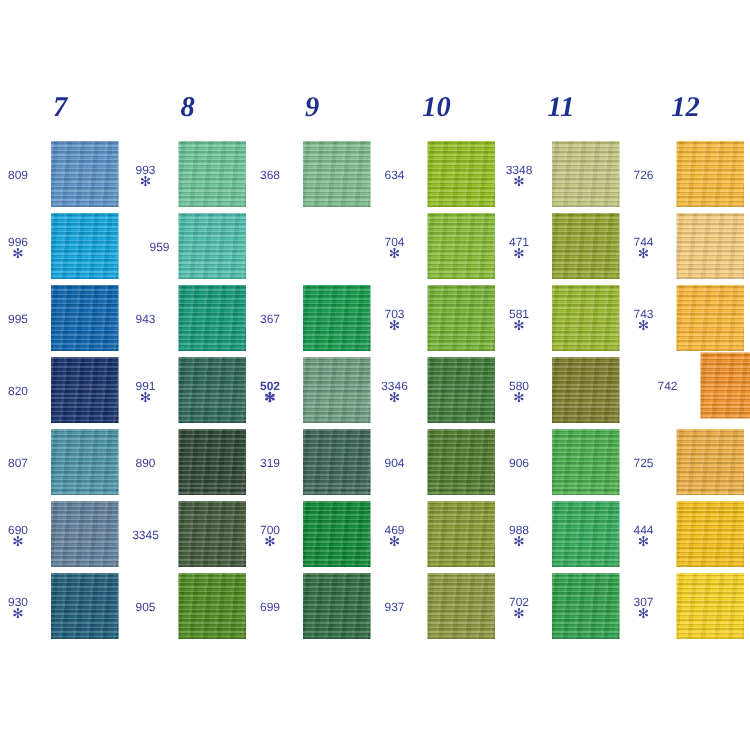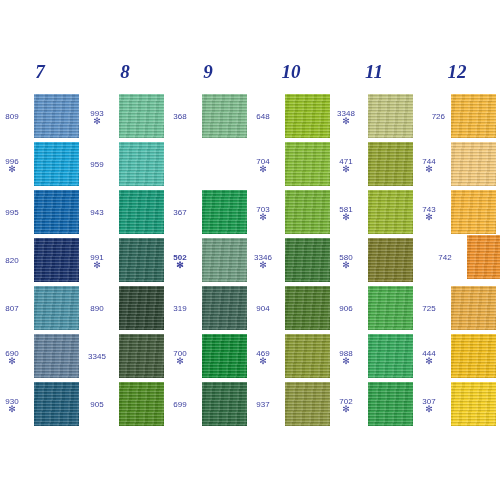--- a/index.html
+++ b/index.html
@@ -178,21 +178,21 @@
       <div class="row" style="top: 94px;">
         <div class="label" style="color: rgb(59, 63, 158);">
           <span>993</span>
           <span class="star">✻</span>
         </div>
         <div class="swatch" title="993" style="width: 45px; height: 44px; background-color: rgb(110, 196, 155);">
           <div class="fleck"></div>
         </div>
       </div>
       <div class="row" style="top: 142px;">
-        <div class="label" style="color: rgb(59, 63, 158);">
+        <div class="label" style="color: rgb(59, 63, 158); align-items: flex-end;">
           <span>959</span>
         </div>
         <div class="swatch" title="959" style="width: 45px; height: 44px; background-color: rgb(79, 191, 174);">
           <div class="fleck"></div>
         </div>
       </div>
       <div class="row" style="top: 190px;">
         <div class="label" style="color: rgb(59, 63, 158);">
           <span>943</span>
         </div>
@@ -284,21 +284,21 @@
         </div>
         <div class="swatch" title="699" style="width: 45px; height: 44px; background-color: rgb(47, 107, 66);">
           <div class="fleck"></div>
         </div>
       </div>
     </div>
     <div class="col" style="left: 251px;">
       <div class="col-header" style="color: rgb(31, 47, 143);">10</div>
       <div class="row" style="top: 94px;">
         <div class="label" style="color: rgb(59, 63, 158);">
-          <span>648</span>
+          <span>634</span>
         </div>
         <div class="swatch" title="907" style="width: 45px; height: 44px; background-color: rgb(148, 192, 34);">
           <div class="fleck"></div>
         </div>
       </div>
       <div class="row" style="top: 142px;">
         <div class="label" style="color: rgb(59, 63, 158);">
           <span>704</span>
           <span class="star">✻</span>
         </div>
@@ -411,21 +411,21 @@
           <span class="star">✻</span>
         </div>
         <div class="swatch" title="702" style="width: 45px; height: 44px; background-color: rgb(47, 160, 74);">
           <div class="fleck"></div>
         </div>
       </div>
     </div>
     <div class="col" style="left: 417px;">
       <div class="col-header" style="color: rgb(31, 47, 143);">12</div>
       <div class="row" style="top: 94px;">
-        <div class="label" style="color: rgb(59, 63, 158); align-items: flex-end;">
+        <div class="label" style="color: rgb(59, 63, 158);">
           <span>726</span>
         </div>
         <div class="swatch" title="726" style="width: 45px; height: 44px; background-color: rgb(249, 187, 60);">
           <div class="fleck"></div>
         </div>
       </div>
       <div class="row" style="top: 142px;">
         <div class="label" style="color: rgb(59, 63, 158);">
           <span>744</span>
           <span class="star">✻</span>

